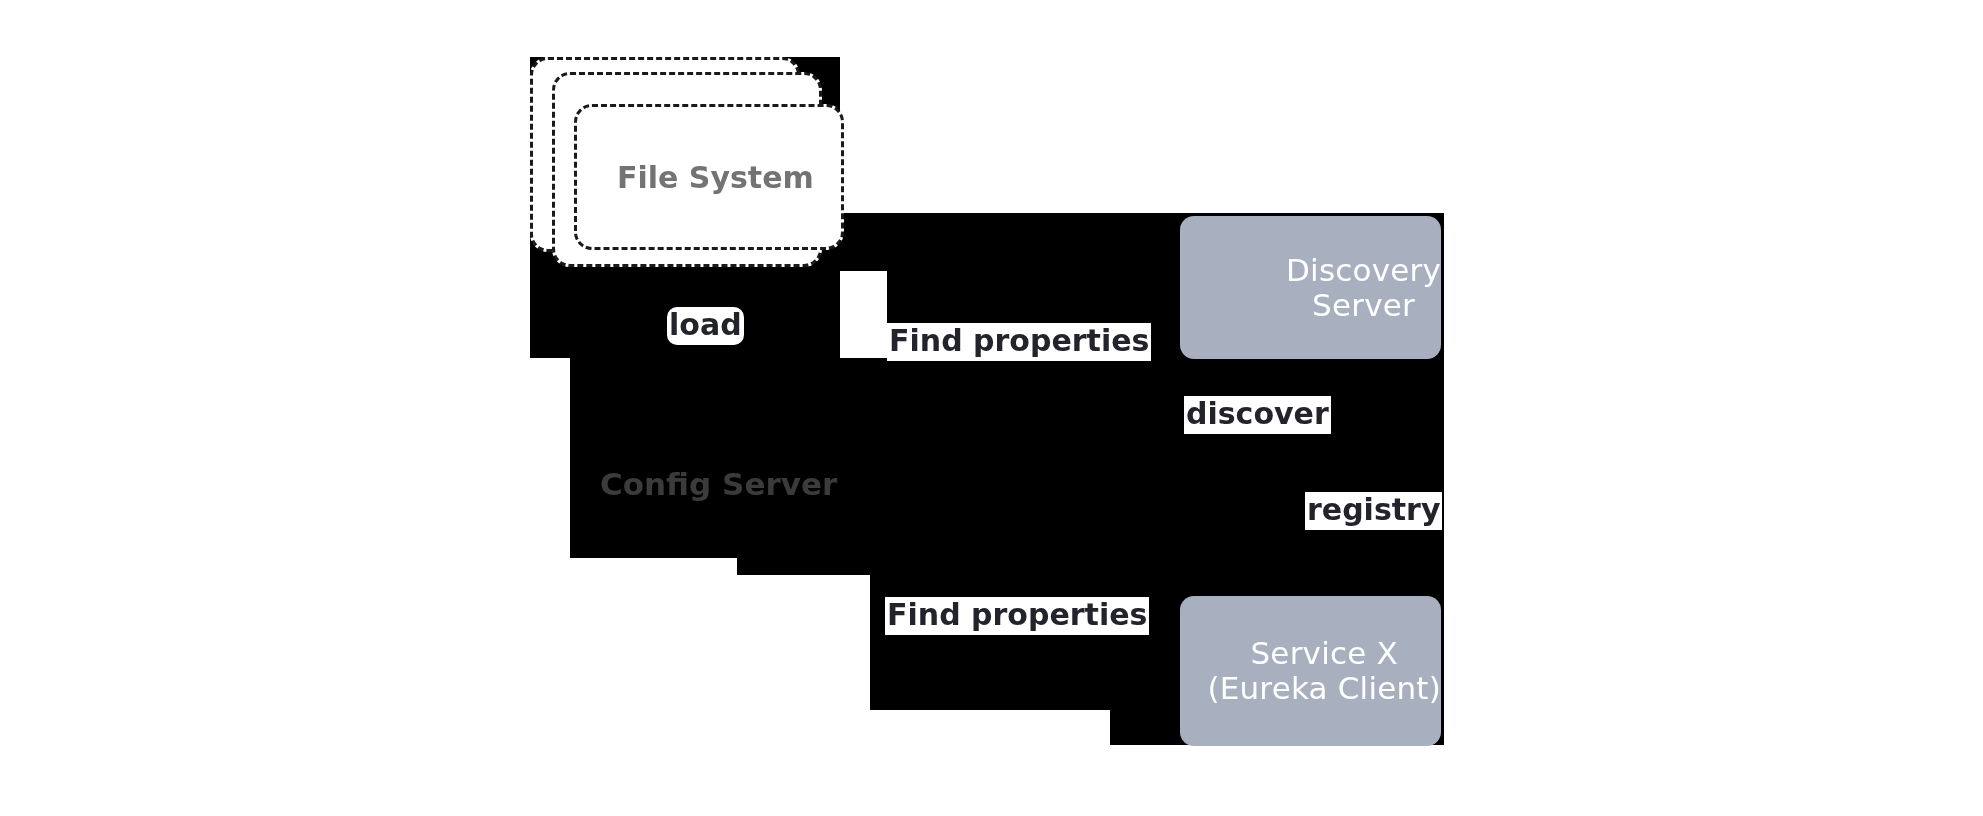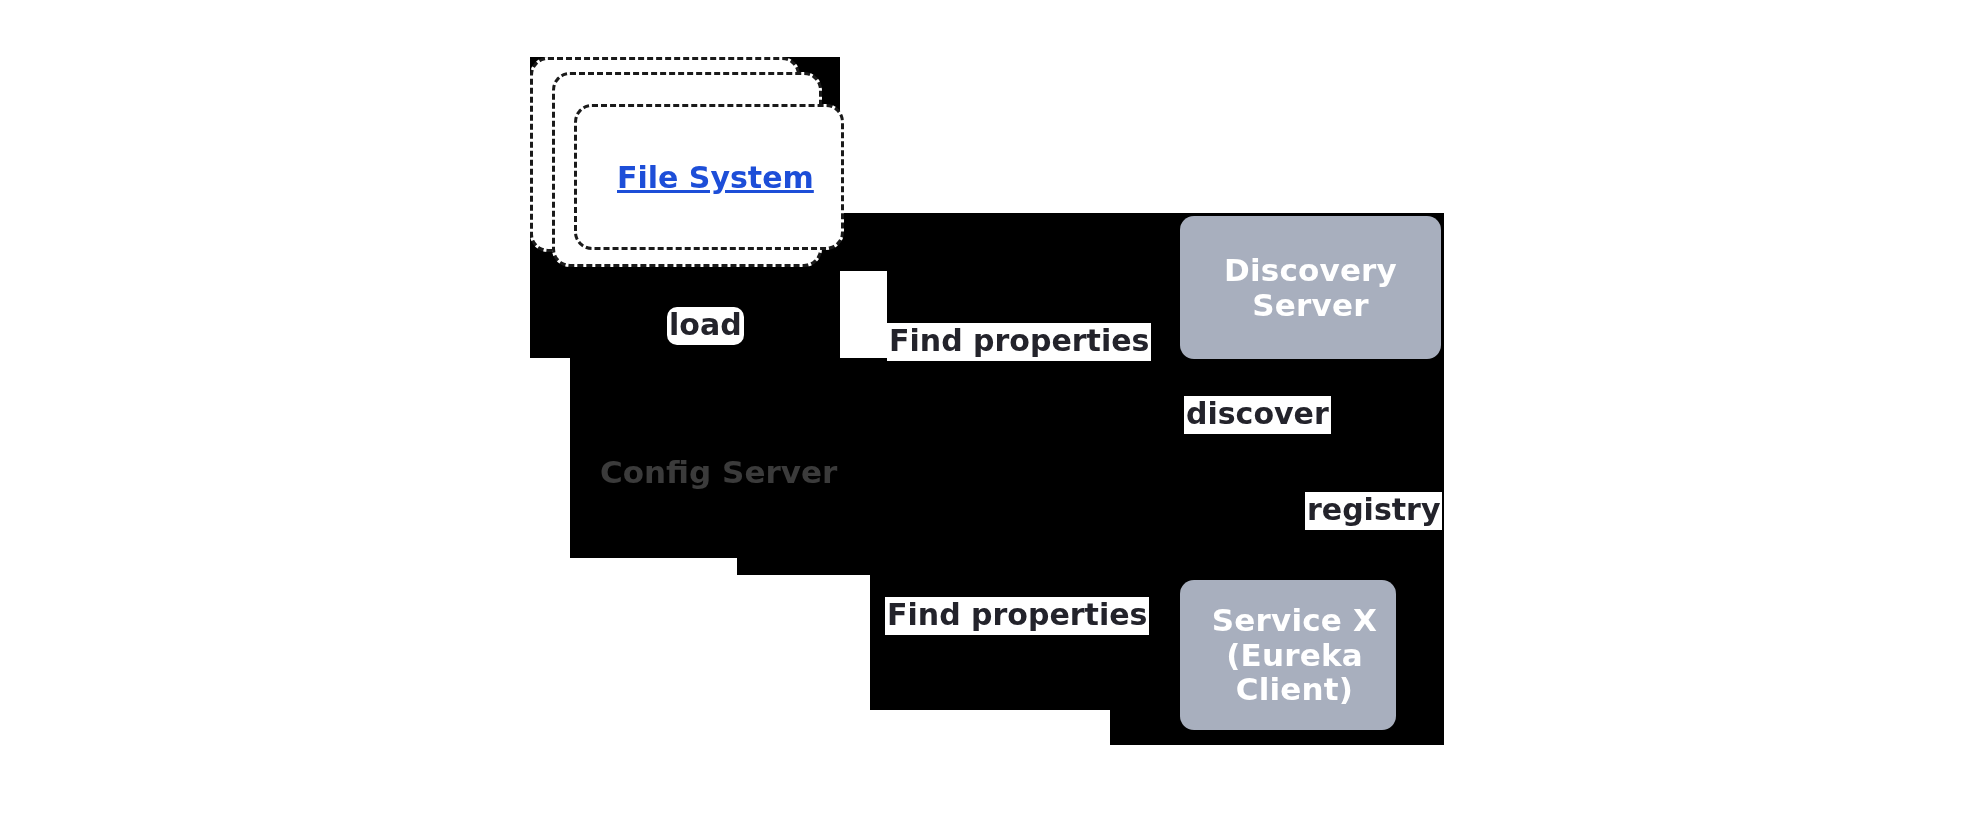--- a/index.html
+++ b/index.html
@@ -39,41 +39,41 @@
     display: flex;
     align-items: center;
     justify-content: center;
     text-align: center;
     border-radius: 14px;
   }
 
   .node-gray {
     background: #a8afbe;
     color: #ffffff;
-    font-weight: bold;
+    font-weight: normal;
     font-size: 31px;
     line-height: 1.12;
     letter-spacing: 0.2px;
+    justify-content: flex-end;
   }
 
   .node-stack-card {
     position: absolute;
     box-sizing: border-box;
     background: #ffffff;
     border: 3px dashed #1a1a1a;
     border-radius: 18px;
   }
 
   .node-fs-label {
     position: absolute;
-    color: #1d4ed8;
+    color: #737373;
     font-weight: bold;
     font-size: 30px;
     white-space: nowrap;
-    text-decoration: underline;
   }
 
   .node-config-label {
     position: absolute;
     color: #3b3b3b;
     font-weight: bold;
     font-size: 31px;
     white-space: nowrap;
   }
 
@@ -115,31 +115,31 @@
   </svg>
 
   <div>
     <div class="node-stack-card" style="left:530px; top:57px; width:270px; height:195px;"></div>
     <div class="node-stack-card" style="left:552px; top:72px; width:270px; height:195px;"></div>
     <div class="node-stack-card" style="left:574px; top:104px; width:270px; height:146px;"></div>
     <div class="node-fs-label" style="left:617px; top:160px;">File System</div>
   </div>
 
   <div style="position:absolute; left:570px; top:358px; width:567px; height:200px;">
-    <div class="node-config-label" style="left:30px; top:96px;">Config Server</div>
+    <div class="node-config-label" style="left:30px; top:108px;">Config Server</div>
   </div>
 
   <div class="node node-gray" style="left:1180px; top:216px; width:261px; height:143px;">
     <span>
       <span>Discovery</span><br>
       <span>Server</span>
     </span>
   </div>
 
-  <div class="node node-gray" style="left:1180px; top:580px; width:216px; height:150px;padding-left:13px;">
+  <div class="node node-gray" style="left:1180px; top:596px; width:261px; height:150px;padding-left:13px;">
     <span>
       <span>Service X</span><br>
       <span>(Eureka Client)</span>
     </span>
   </div>
 
   <div class="edge-label" style="left:667px; top:307px;border-radius:10px;">load</div>
 
   <div class="edge-label" style="left:887px; top:323px;">Find properties</div>
 

